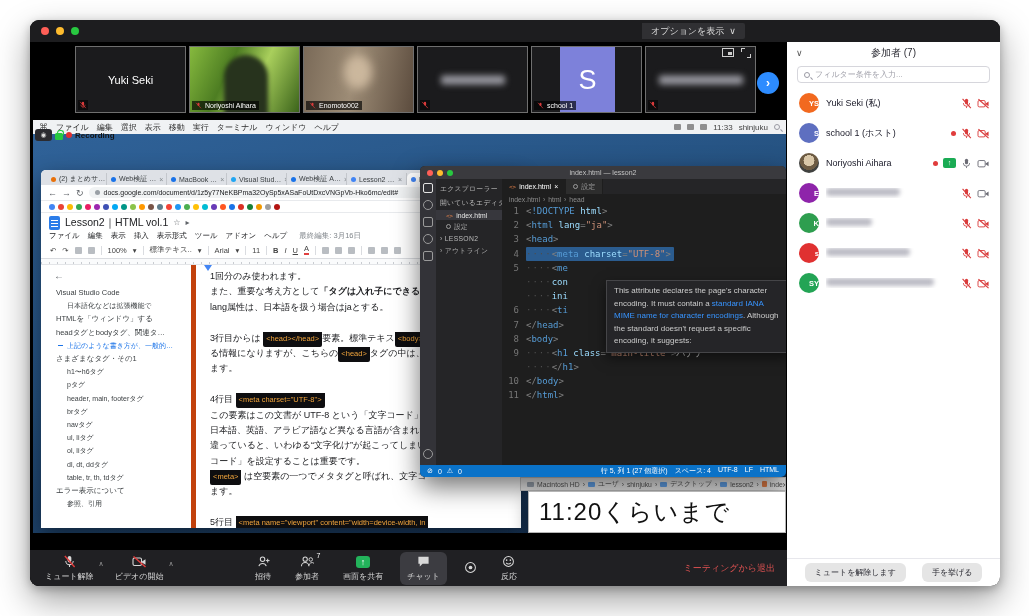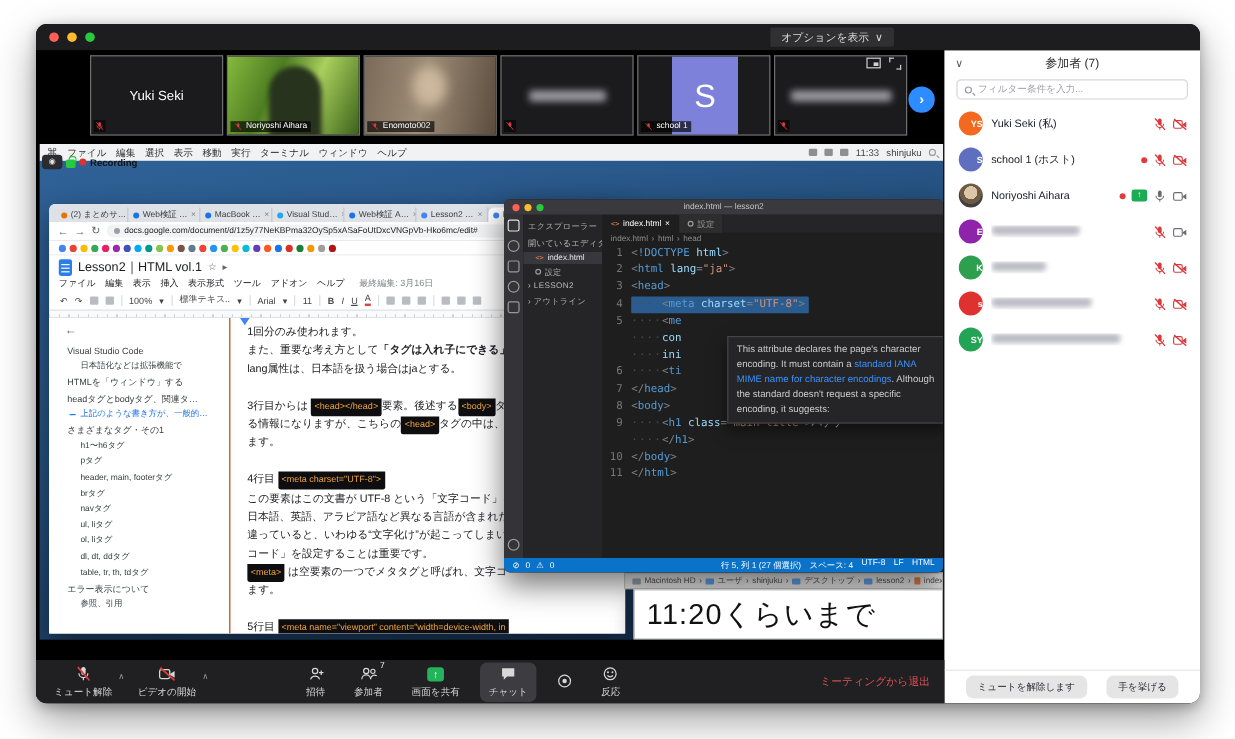--- a/index.html
+++ b/index.html
@@ -113,21 +113,21 @@
   .docs-body { position:absolute; left:0; top:95px; right:0; bottom:0; background:#fff; }
   .outline { position:absolute; left:0; top:0; bottom:0; width:150px; padding:5px 4px 0 13px;
     font-size:7px; color:#3c4043; background:#fff; }
   .outline .back { font-size:10px; color:#5f6368; margin-bottom:5px; }
   .oitem { line-height:13.2px; white-space:nowrap; overflow:hidden; }
   .oitem.o1 { padding-left:2px; font-size:7.5px; }
   .oitem.o2 { padding-left:13px; }
   .oitem.active { color:#1a73e8; position:relative; }
   .oitem.active::before { content:""; position:absolute; left:4px; top:6px; width:5px; height:1.5px; background:#1a73e8;}
   .page { position:absolute; left:150px; top:0; right:0; bottom:0; background:#fff;
-    border-left:1px solid #c2410c; }
+    border-left:5px solid #c2410c; }
   .cursor-flag { position:absolute; left:8px; top:0; width:0; height:0;
     border-left:4px solid transparent; border-right:4px solid transparent; border-top:6px solid #4285f4; }
   .doc-lines { position:absolute; left:14px; top:5px; width:330px; font-size:9px; color:#202124; }
   .dline { height:15.4px; white-space:nowrap; overflow:hidden; }
   .dline .cd { font-family:Liberation Sans, sans-serif; font-size:7.5px;
     background:#0e0e10; color:#f0a43c; padding:4px 3px; border-radius:2px; }
   .dline .bd { font-weight:bold; }
 
   
   .vscode { position:absolute; left:387px; top:46px; width:366px; height:311px; background:#1e1e1e;
@@ -503,21 +503,21 @@
               <div class="oitem o1">エラー表示について</div>
               <div class="oitem o2">参照、引用</div>
             </div>
             <div class="page">
               <span class="cursor-flag"></span>
               <div class="doc-lines">
                 <div class="dline"><span>1回分のみ使われます。</span></div>
                 <div class="dline"><span>また、重要な考え方として</span><span class="bd">「タグは入れ子にできる」</span><span>と</span></div>
                 <div class="dline"><span>lang属性は、日本語を扱う場合はjaとする。</span></div>
                 <div class="dline"></div>
-                <div class="dline"><span>3行目からは </span><span class="cd">&lt;head&gt;&lt;/head&gt;</span><span>要素。後述する</span><span class="cd">&lt;body&gt;</span><span>タ</span></div>
+                <div class="dline"><span>3行目からは </span><span class="cd">&lt;head&gt;&lt;/head&gt;</span><span>要素。標準テキス</span><span class="cd">&lt;body&gt;</span><span>タ</span></div>
                 <div class="dline"><span>る情報になりますが、こちらの</span><span class="cd">&lt;head&gt;</span><span>タグの中は、い</span></div>
                 <div class="dline"><span>ます。</span></div>
                 <div class="dline"></div>
                 <div class="dline"><span>4行目 </span><span class="cd">&lt;meta charset="UTF-8"&gt;</span></div>
                 <div class="dline"><span>この要素はこの文書が UTF-8 という「文字コード」を</span></div>
                 <div class="dline"><span>日本語、英語、アラビア語など異なる言語が含まれた文</span></div>
                 <div class="dline"><span>違っていると、いわゆる“文字化け”が起こってしまいま</span></div>
                 <div class="dline"><span>コード」を設定することは重要です。</span></div>
                 <div class="dline"><span class="cd">&lt;meta&gt;</span><span> は空要素の一つでメタタグと呼ばれ、文字コー</span></div>
                 <div class="dline"><span>ます。</span></div>

